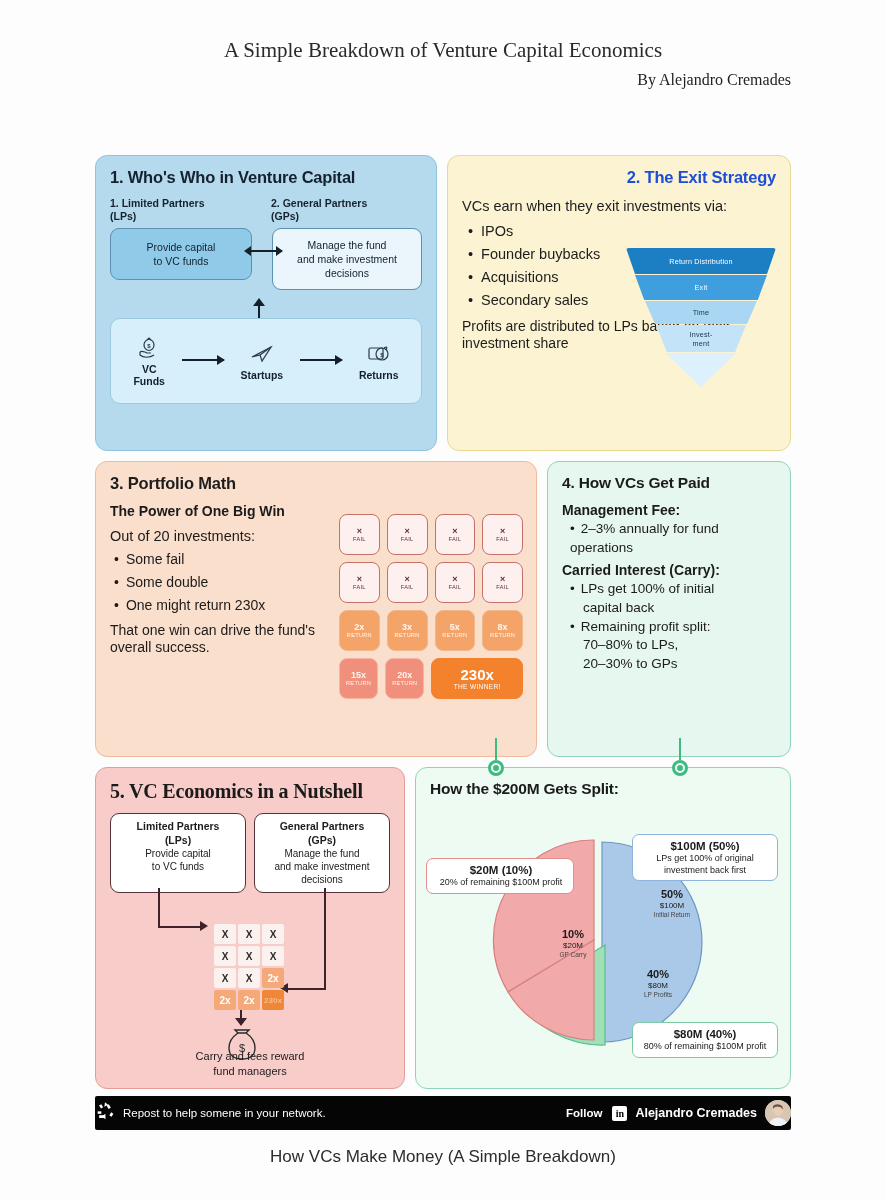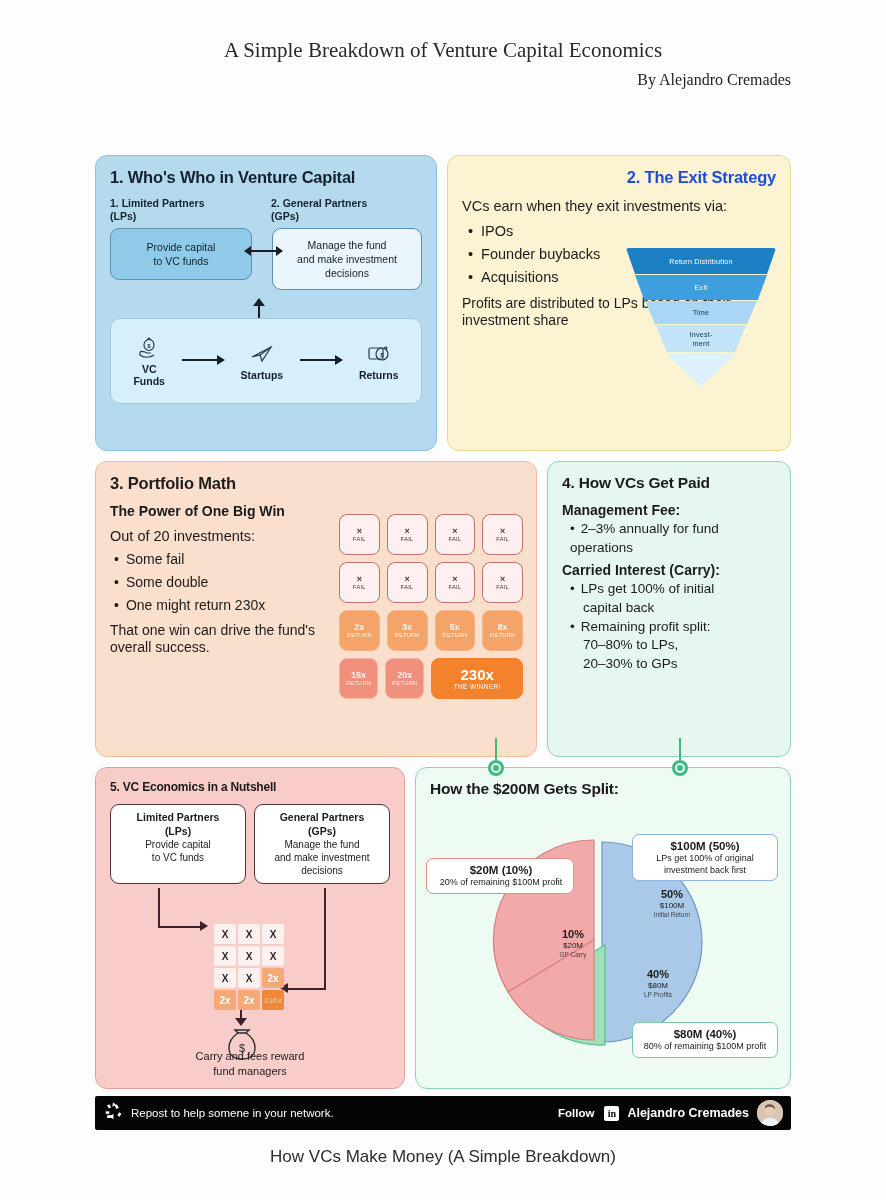--- a/index.html
+++ b/index.html
@@ -107,21 +107,21 @@
   .p4 { background:#e6f7ef; border-color:#8fd3bb; width:244px; height:296px; }
   .p4 .p-title { font-size:15.5px; }
   .p4 .h { font-size:14px; font-weight:bold; margin:4px 0 2px; }
   .p4 ul { list-style:none; margin-left:8px; }
   .p4 ul li { font-size:13.5px; line-height:1.4; }
   .p4 ul li.b:before { content:"•"; margin-right:6px; }
   .p4 ul li.c { margin-left:13px; }
 
   
   .p5 { background:#f7ccc9; border-color:#e49d99; width:310px; height:322px; }
-  .p5 .p-title { font-size:12px; text-align:left; }
+  .p5 .p-title { font-size:20px; text-align:left;font-family:Liberation Serif, serif; }
   .p5 .pair { display:flex; gap:8px; }
   .wbox { background:#fff; border:1.5px solid #55323a; border-radius:9px; padding:6px 5px;
           font-size:10px; line-height:1.3; text-align:center; flex:1; color:#1c1c1c; }
   .wbox b { font-size:10.5px; }
   .minigrid { position:absolute; left:118px; top:156px; }
   .mrow { display:flex; gap:2px; margin-bottom:2px; }
   .mcell { width:22px; height:20px; display:flex; align-items:center; justify-content:center;
            font-size:10px; font-weight:bold; border-radius:2px; }
   .m-x   { background:#fbf1ef; color:#2b2b2b; }
   .m-2x  { background:#f5a878; color:#fff; }
@@ -145,21 +145,21 @@
   .c-blue{ border:1.3px solid #8fb4dd; }
   .c-grn { border:1.3px solid #7dcba3; }
   .slicelab { position:absolute; text-align:center; line-height:1.2; }
   .slicelab .pv { font-size:11px; font-weight:bold; display:block; }
   .slicelab .mv { font-size:8px; display:block; }
   .slicelab .nv { font-size:6.5px; display:block; color:#444; }
 
   
   .footer { position:absolute; left:95px; top:1096px; width:696px; height:34px;
             background:#050505; border-radius:2px; display:flex; align-items:center;
-            padding:0 8px; color:#fff; }
+            padding:0 0; color:#fff; }
   .footer .msg { font-size:11.5px; margin-left:8px; flex:1; }
   .footer .follow { font-size:11.5px; font-weight:bold; margin-right:10px; }
   .li-badge { width:15px; height:15px; background:#fff; color:#050505; border-radius:2px;
               font-size:10px; font-weight:bold; display:flex; align-items:center;
               justify-content:center; margin-right:8px; font-family:"Liberation Serif",serif;}
   .footer .name { font-size:12.5px; font-weight:bold; margin-right:8px; }
   .avatar { width:26px; height:26px; border-radius:50%; overflow:hidden;
             background:#cbb8a5; position:relative; }
 
   .cap { position:absolute; left:0; right:0; top:1147px; text-align:center;
@@ -253,20 +253,21 @@
         </div>
       </div>
 
       <div class="panel p2">
         <div class="p-title">2. The Exit Strategy</div>
         <div class="lead">VCs earn when they exit investments via:</div>
         <ul>
           <li>IPOs</li>
           <li>Founder buybacks</li>
           <li>Acquisitions</li>
+          <li>Secondary sales</li>
         </ul>
         <div class="tail">Profits are distributed to LPs based on their investment share</div>
 
         <div class="funnel">
           <div class="fl" style="width:150px;height:26px;background:#1c7fc4;color:#fff;clip-path:polygon(0 0,100% 0,94% 100%,6% 100%);border-radius:3px 3px 0 0;">Return Distribution</div>
           <div class="fl" style="width:132px;height:25px;background:#3f9ede;color:#fff;clip-path:polygon(0 0,100% 0,93% 100%,7% 100%);">Exit</div>
           <div class="fl" style="width:112px;height:23px;background:#a9d6f2;color:#12344f;clip-path:polygon(0 0,100% 0,91% 100%,9% 100%);">Time</div>
           <div class="fl" style="width:90px;height:27px;background:#c3e3f8;color:#12344f;clip-path:polygon(0 0,100% 0,88% 100%,12% 100%);white-space:pre-line;flex-direction:column;">Invest-
 ment</div>
           <div class="fl" style="width:70px;height:34px;background:#dcf0fd;clip-path:polygon(0 0,100% 0,50% 100%);"></div>

